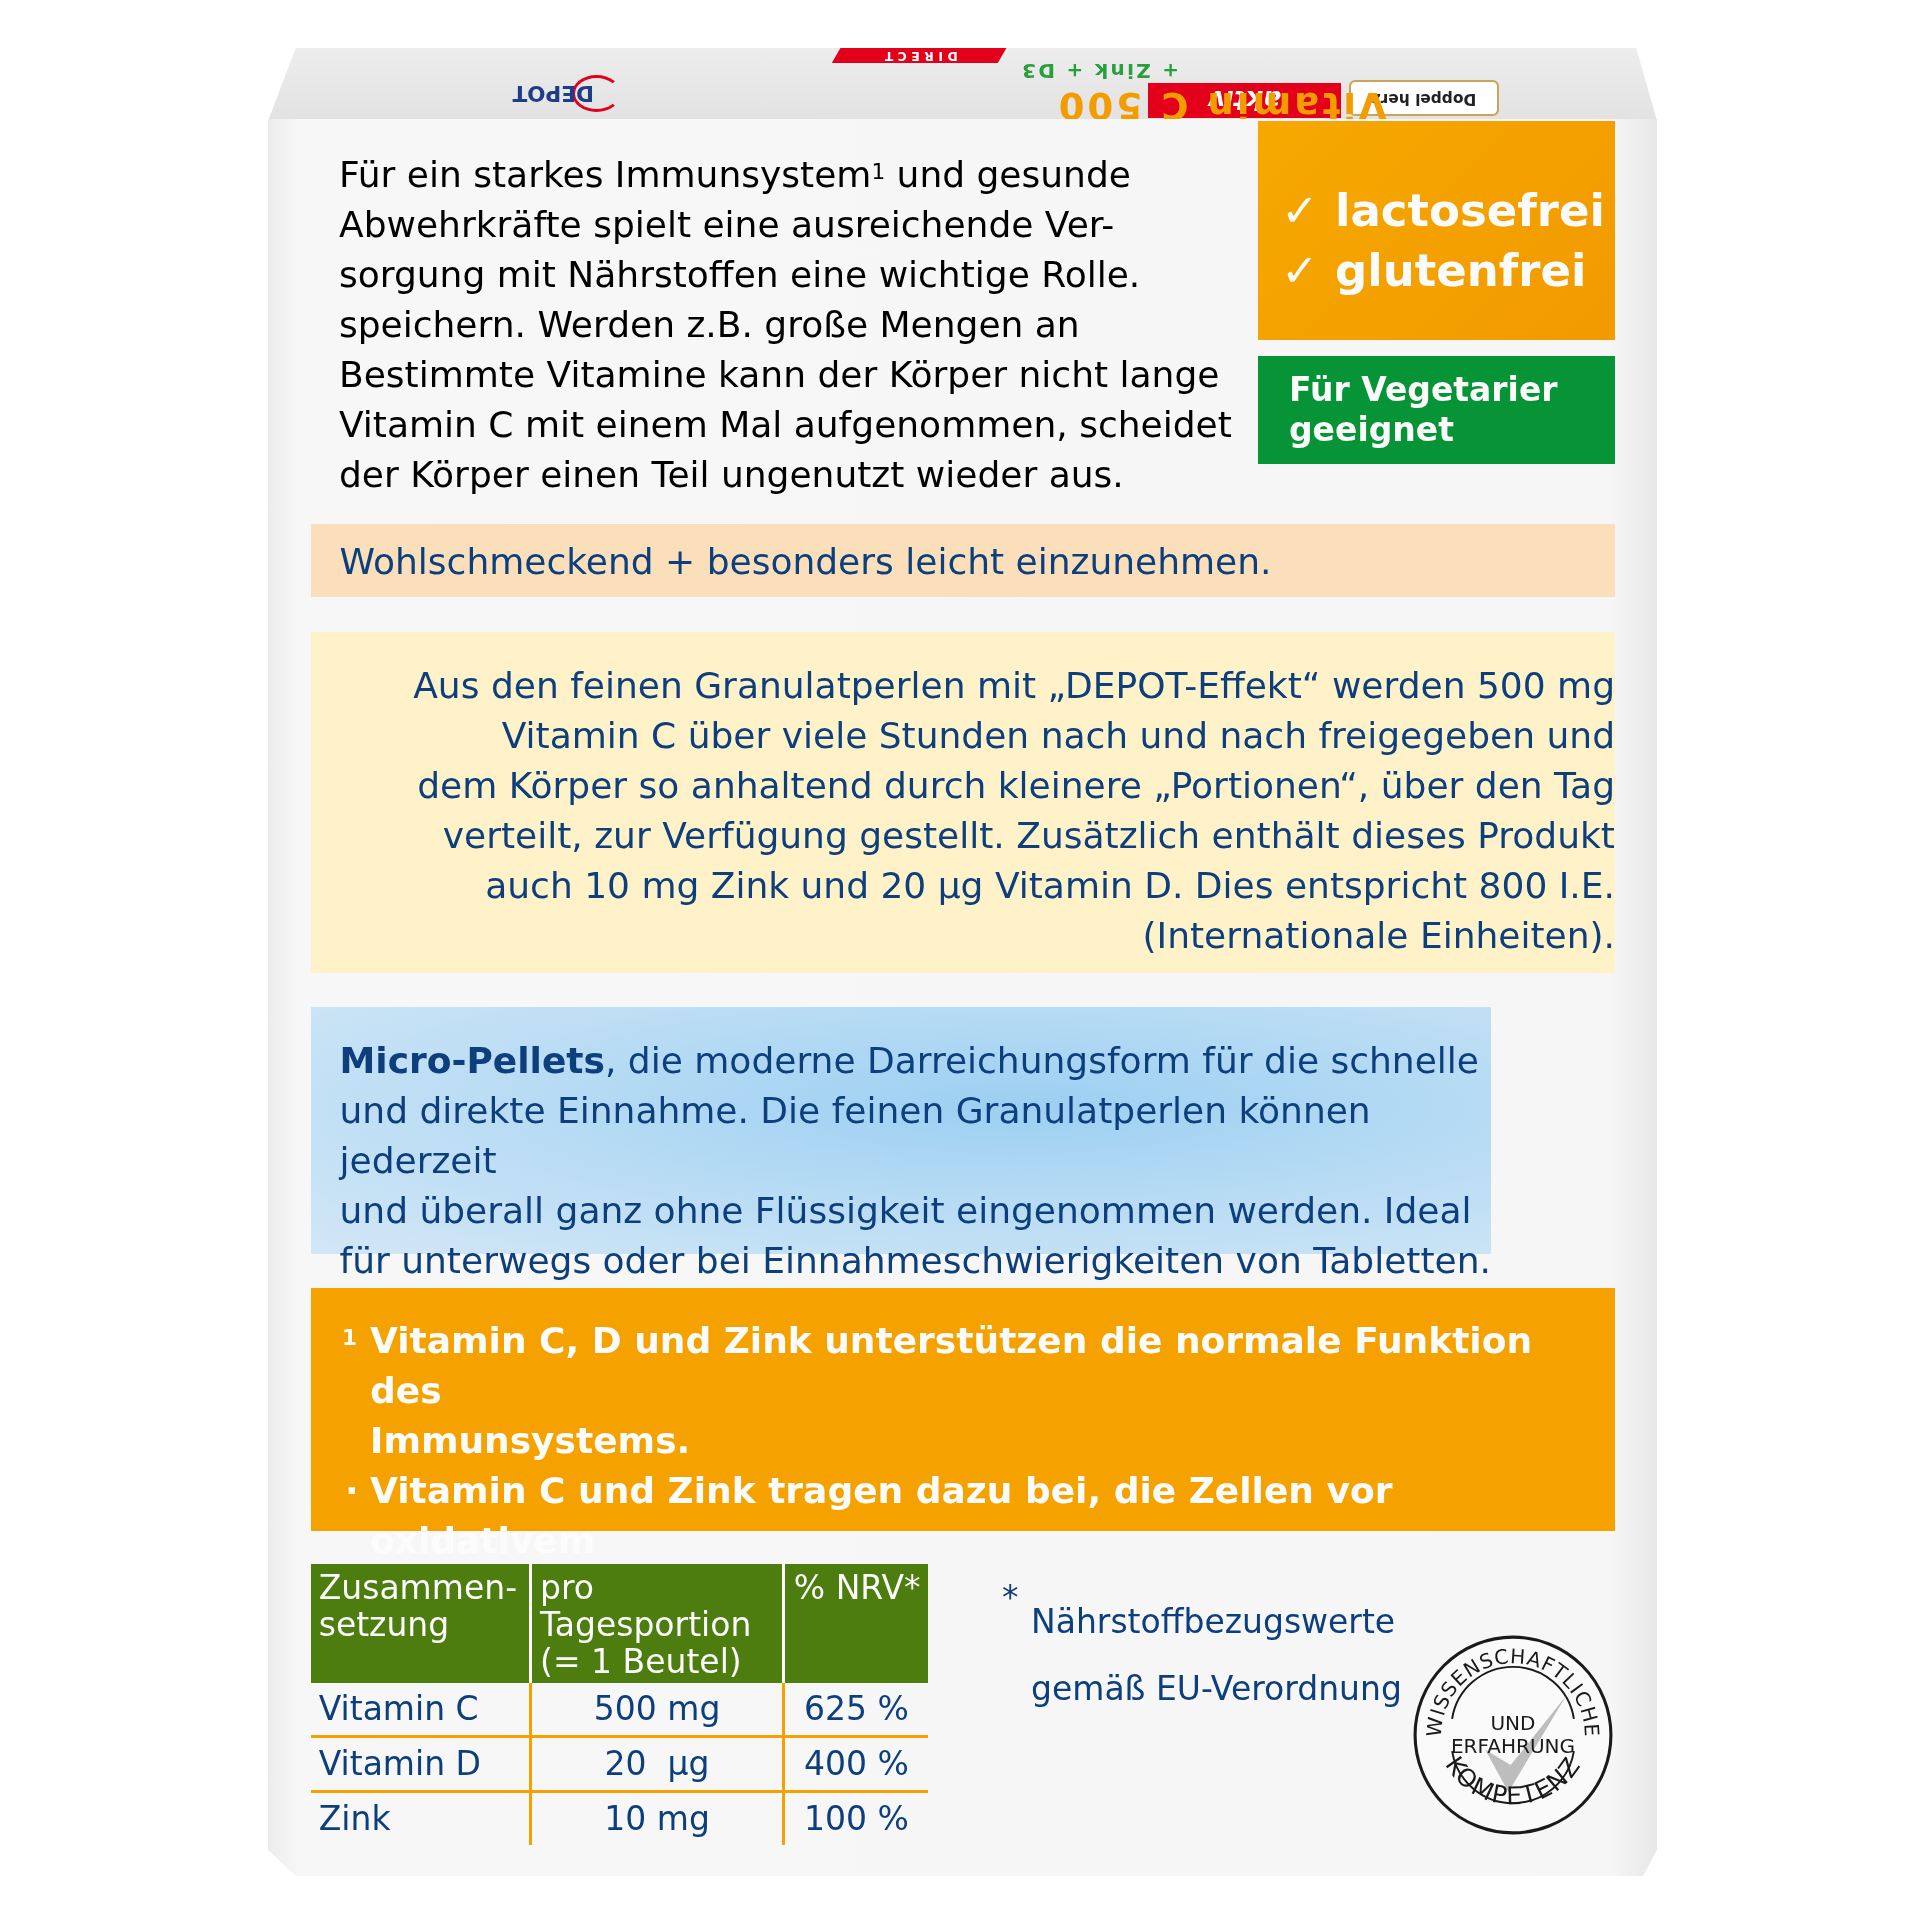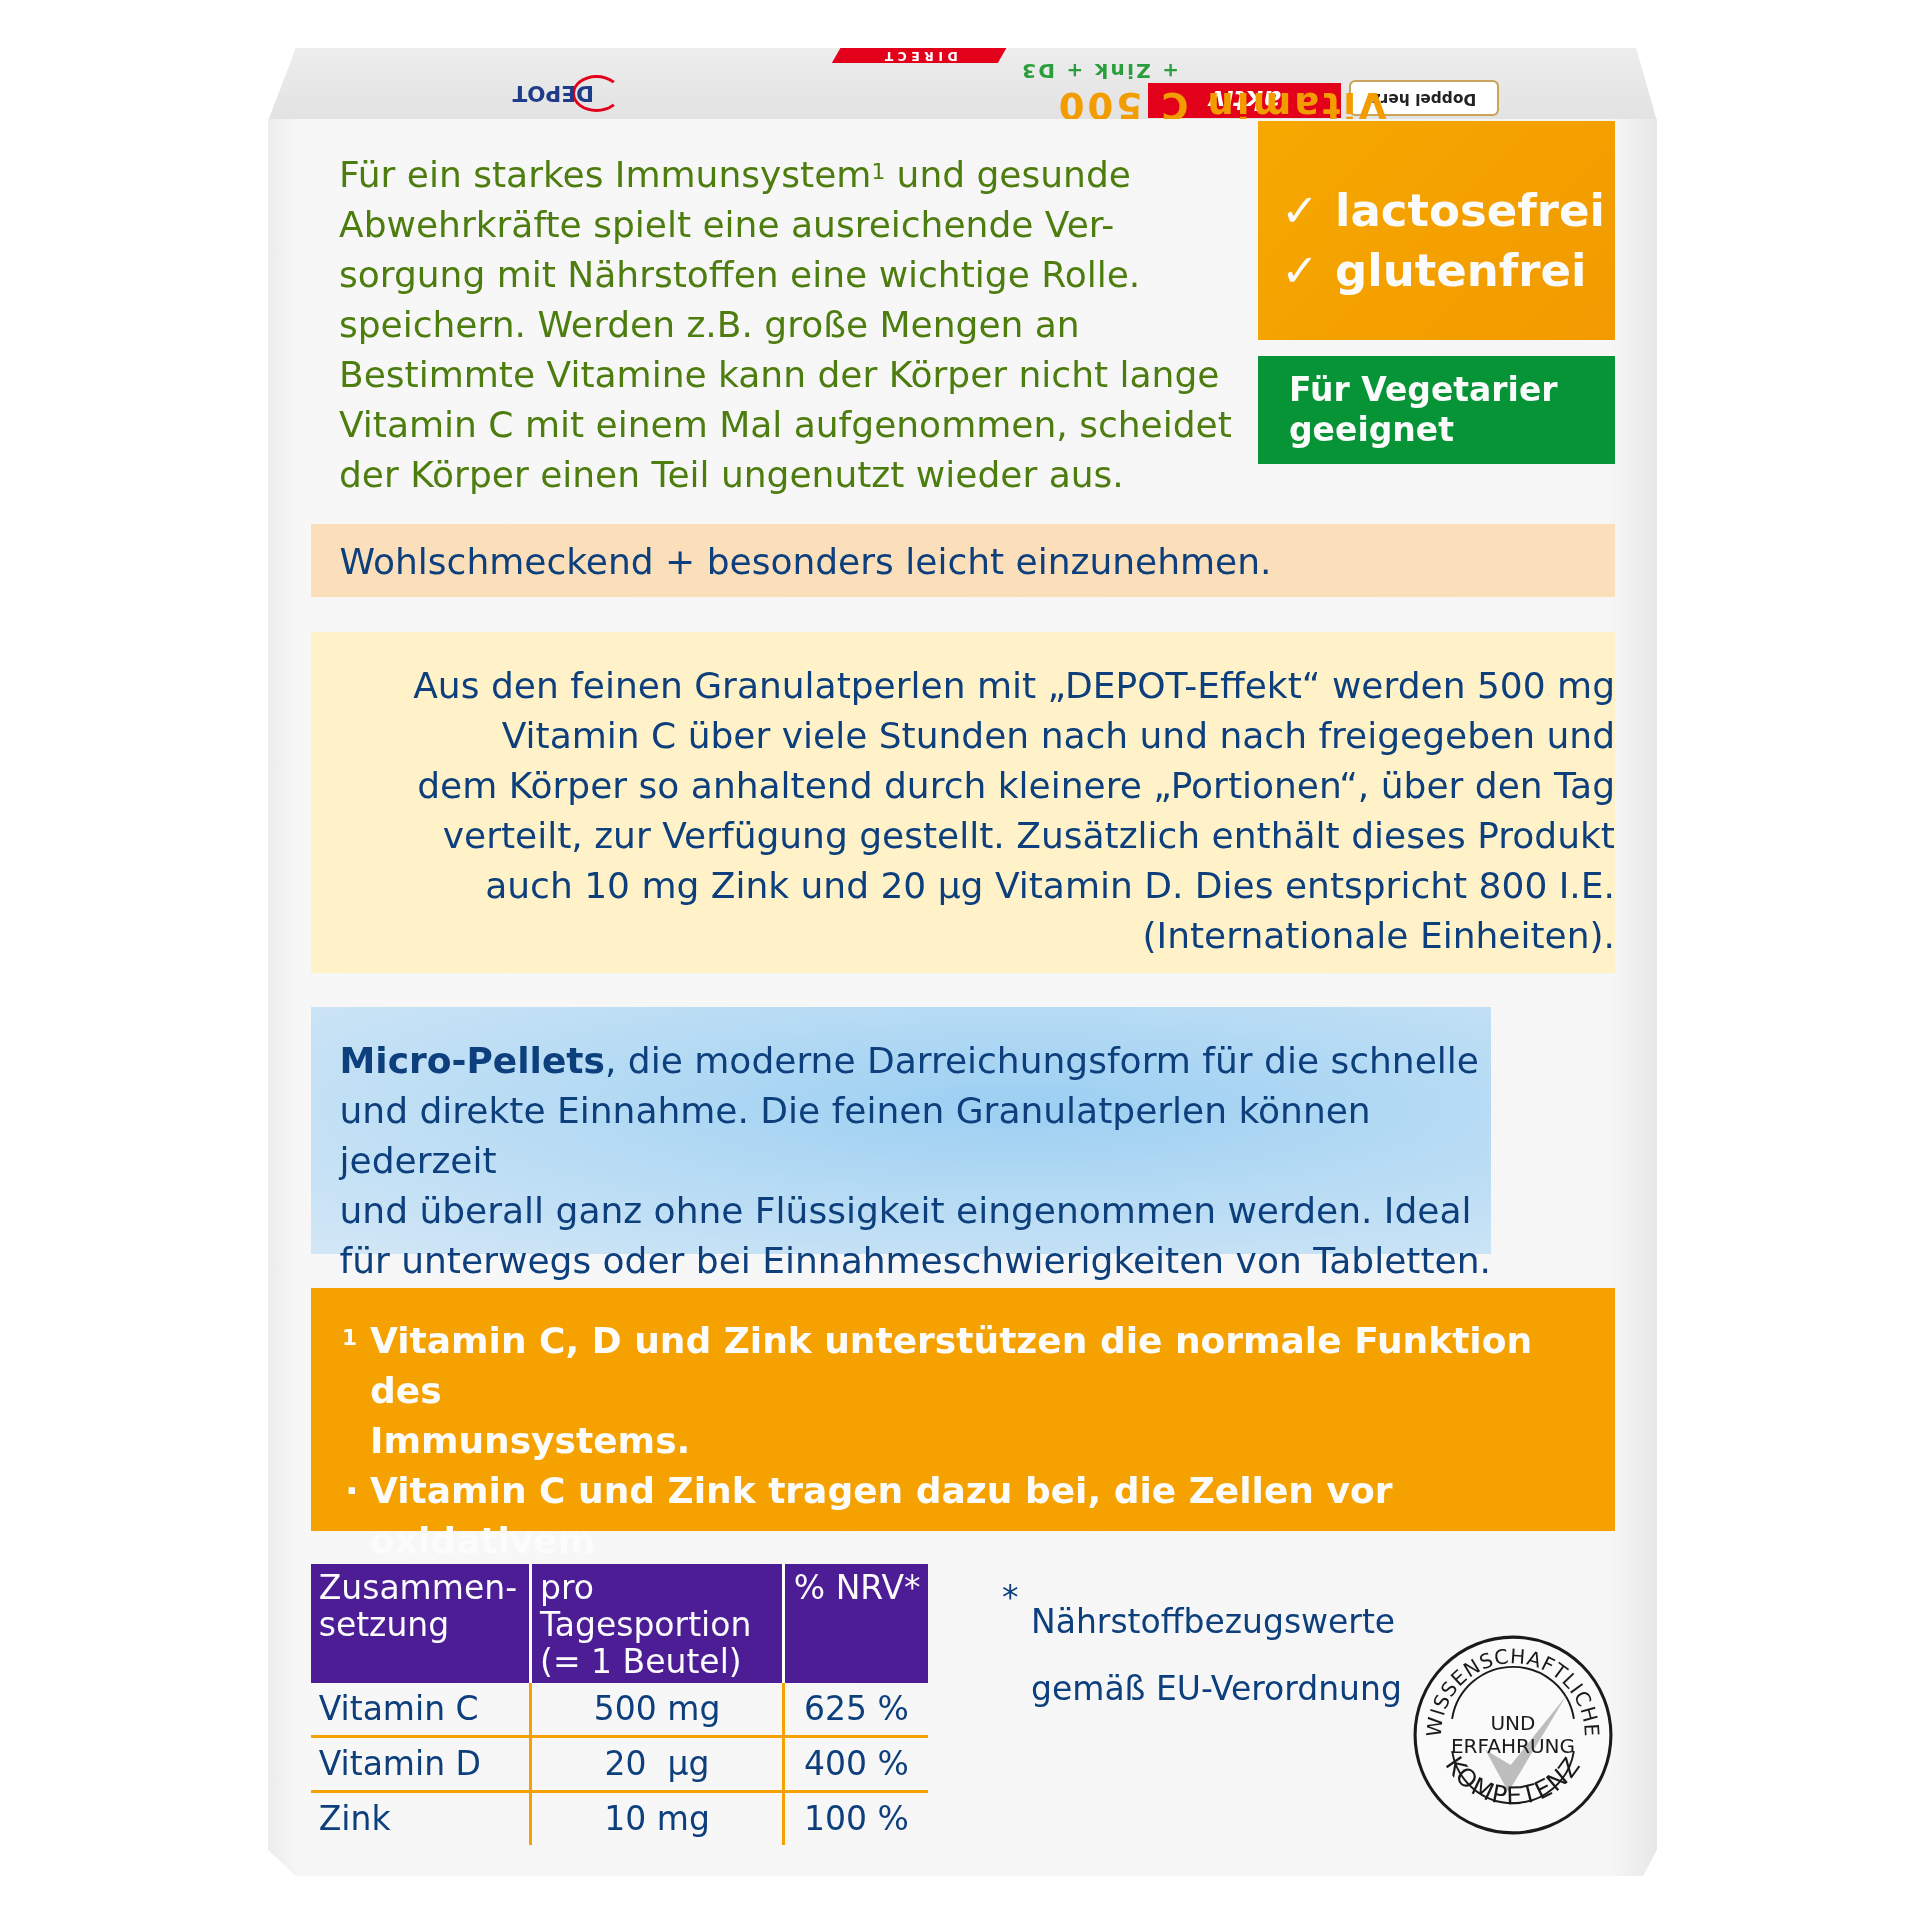--- a/index.html
+++ b/index.html
@@ -18,21 +18,21 @@
   .lid .aktiv { position:absolute; left:316px; top:3.1px; width:193px; height:35px; background:#e2001a;
     color:#fff; font-weight:bold; font-size:26px; font-style:italic; display:flex; align-items:center; justify-content:center; }
   .lid .depot { position:absolute; left:1063px; top:15.4px; font-size:21.6px; font-weight:bold; color:#1f3c88; white-space:nowrap; }
   .lid .depot-ring { position:absolute; left:1036px; top:9.2px; width:43px; height:31px; border:3.9px solid #e2001a; border-radius:50%; border-left-color:transparent; }
 
   
   .front { left:268px; top:119px; width:1389px; height:1757px;
     background:linear-gradient(90deg,#ececec 0px,#f7f7f7 31px,#f6f6f6 calc(100% - 46px),#e7e7e7 100%);
     clip-path: polygon(0 0,100% 0,100% 98.5%,99% 100%,2% 100%,0 98.5%); }
 
-  .intro { left:339px; top:150px; width:925px; color:#4d7c0f; font-size:36px; line-height:50px; }
+  .intro { left:339px; top:150px; width:925px; color:#000000; font-size:36px; line-height:50px; }
   .intro sup { font-size:21.6px; vertical-align: top; position:relative; top:-3.1px; }
 
   .badge-orange { left:1258px; top:121px; width:357px; height:219px;
     background:linear-gradient(135deg,#f6a800,#f29a00); color:#fbfbfb; font-weight:bold; font-size:45px;
     box-sizing:border-box; padding:60px 0 0 23px; line-height:60px; }
   .badge-orange .row { display:flex; align-items:center; white-space:nowrap; }
   .badge-orange .check { font-size:45px; width:54px; display:inline-block; }
   .badge-green { left:1258px; top:356px; width:357px; height:108px; background:#079436;
     color:#fbfbfb; font-weight:bold; font-size:33px; line-height:40px; box-sizing:border-box; padding:14px 0 0 31px; }
 
@@ -47,21 +47,21 @@
     color:#0d3f7d; font-size:36px; line-height:50px; box-sizing:border-box; padding:29px 0 0 28.5px; }
   .micro-box b { font-weight:bold; }
 
   .claims-box { left:311px; top:1288px; width:1304px; height:243px; background:#f5a200;
     color:#fcfcfc; font-weight:bold; font-size:36px; line-height:50px; box-sizing:border-box; padding:28px 0 0 31px; }
   .claims-box .item { position:relative; padding-left:28px; }
   .claims-box .mark { position:absolute; left:0; top:-3.1px; font-size:21.6px; }
   .claims-box .dot { position:absolute; left:3.1px; top:0; font-size:36px; }
 
   table.nut { position:absolute; left:311px; top:1564px; border-collapse:collapse; font-size:33px; color:#0d3f7d; }
-  table.nut th { background:#4c1d95; color:#fbfbfb; font-weight:normal; line-height:37px; vertical-align:top;
+  table.nut th { background:#4d7c0f; color:#fbfbfb; font-weight:normal; line-height:37px; vertical-align:top;
     padding:4.6px 6.2px 3.1px 7.7px; height:82px; box-sizing:border-box; border-right:3.1px solid #fff; }
   table.nut th:last-child { border-right:none; }
   table.nut td { height:52px; padding:0 7.7px; border-right:3.1px solid #f5a200; vertical-align:middle; }
   table.nut td:last-child { border-right:none; }
   table.nut tr.sep td { border-bottom:3.9px solid #f5a200; }
   .c1 { width:203px; text-align:left; }
   .c2 { width:234px; text-align:center; }
   .c3 { width:128px; text-align:center; }
 
   .footnote { left:1002px; top:1576px; color:#0d3f7d; font-size:33px; line-height:43px; }

